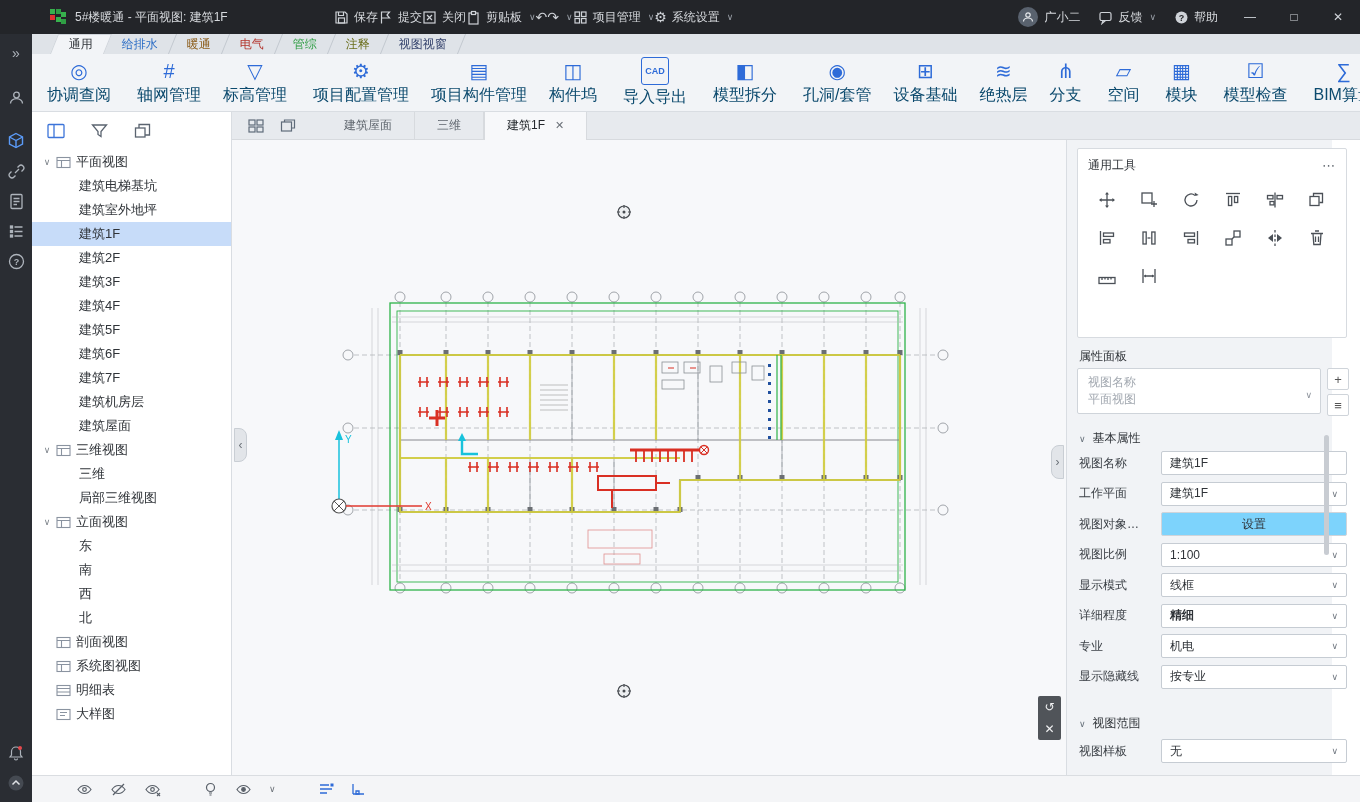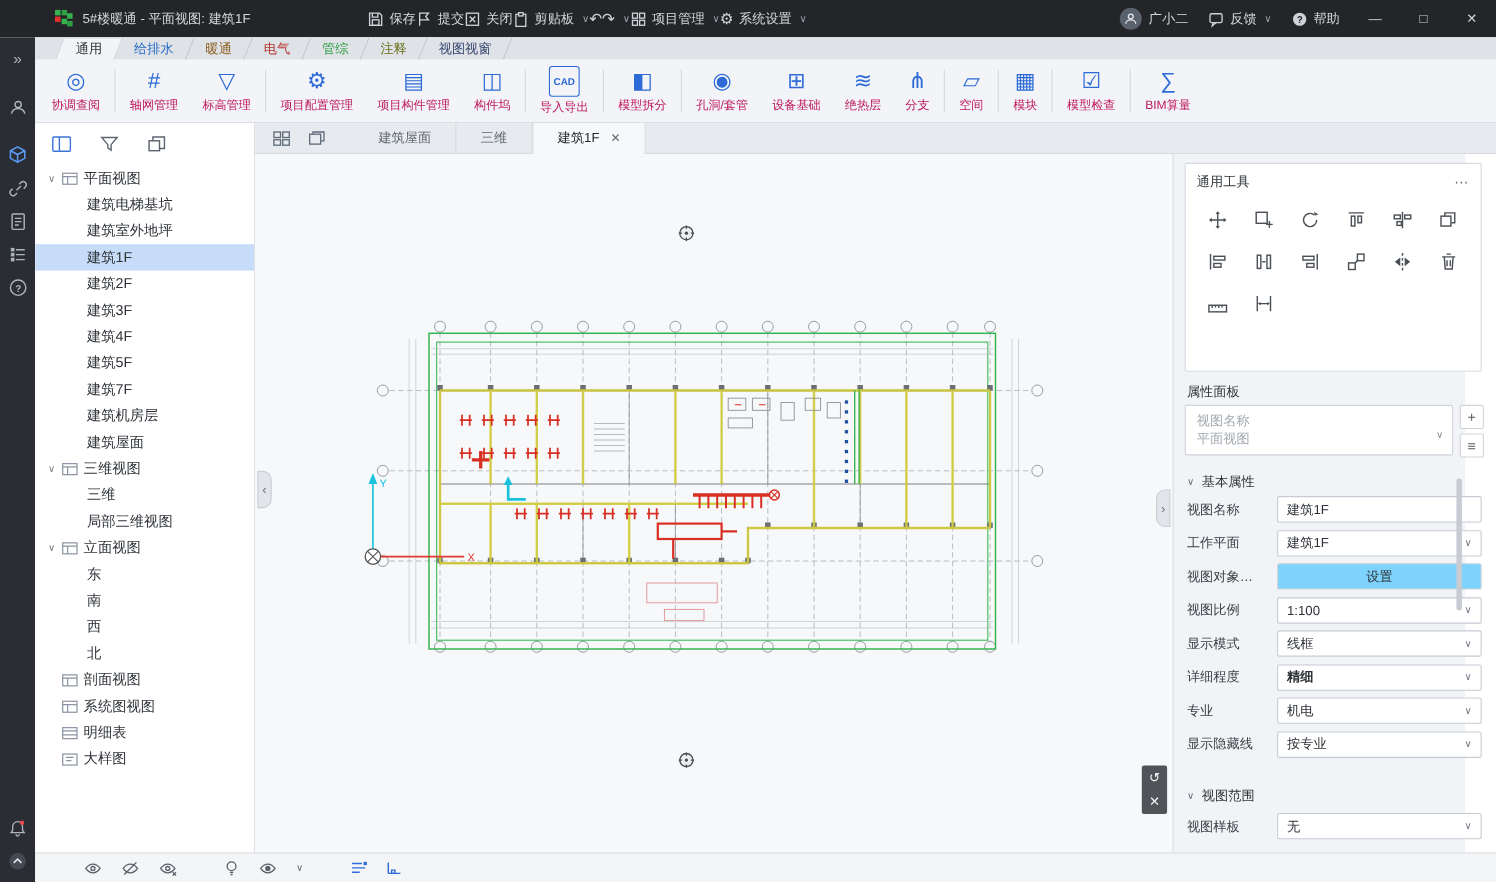--- a/index.html
+++ b/index.html
@@ -27,21 +27,21 @@
 .rtabs{display:flex;height:20px;background:#dfe3e8;padding-left:22px;align-items:stretch;}
 .rtab{position:relative;transform:skewX(-22deg);padding:0 14px;display:flex;align-items:center;border-right:1px solid #c2c8cf;cursor:default;}
 .rtab>span{transform:skewX(22deg);font-size:12px;white-space:nowrap}
 .rtab.active{background:#f2f4f7;border:1px solid #cfd4da;border-bottom:none;}
 .c-general{color:#2f3338}.c-plumb{color:#2569c4}.c-hvac{color:#8a5a16}.c-elec{color:#b3342c}
 .c-pipe{color:#2f9e44}.c-anno{color:#6b6f1d}.c-view{color:#37456e}
 .rtools{display:flex;align-items:stretch;height:57px;padding:1px 4px;}
 .rtool{display:flex;flex-direction:column;align-items:center;justify-content:center;gap:2px;padding:0 11px;cursor:default;}
 .rtool .glyph{font-size:20px;line-height:22px;color:#2e6bd8;height:24px;display:flex;align-items:center;}
 .rtool .glyph.cadbadge{font-size:9px;font-weight:bold;border:1.5px solid #2e6bd8;border-radius:3px;padding:2px 3px;height:auto;}
-.rtool .rlabel{font-size:11px;color:#be185d;white-space:nowrap}
+.rtool .rlabel{font-size:16px;color:#0c4a6e;white-space:nowrap}
 .rsep{width:1px;background:#d4d8de;margin:8px 2px;}
 
 .lpanel{position:absolute;left:32px;top:112px;width:200px;bottom:27px;background:#fff;border-right:1px solid #d9dde2;overflow:hidden;}
 .ltoolbar{height:38px;display:flex;align-items:center;gap:26px;padding-left:15px;}
 .trow{height:24px;display:flex;align-items:center;font-size:13px;color:#2f3338;cursor:default;}
 .trow .tchev{width:14px;margin-left:8px;color:#7a8088;font-size:9px;text-align:center;}
 .trow .ticon{margin:0 5px 0 2px;display:flex}
 .trow.child{padding-left:47px}
 .trow.sel{background:#c7dcf9}
 
@@ -409,20 +409,23 @@
         <span>建筑2F</span>
       </div>
     <div class="trow child">
         <span>建筑3F</span>
       </div>
     <div class="trow child">
         <span>建筑4F</span>
       </div>
     <div class="trow child">
         <span>建筑5F</span>
+      </div>
+    <div class="trow child">
+        <span>建筑6F</span>
       </div>
     <div class="trow child">
         <span>建筑7F</span>
       </div>
     <div class="trow child">
         <span>建筑机房层</span>
       </div>
     <div class="trow child">
         <span>建筑屋面</span>
       </div>

